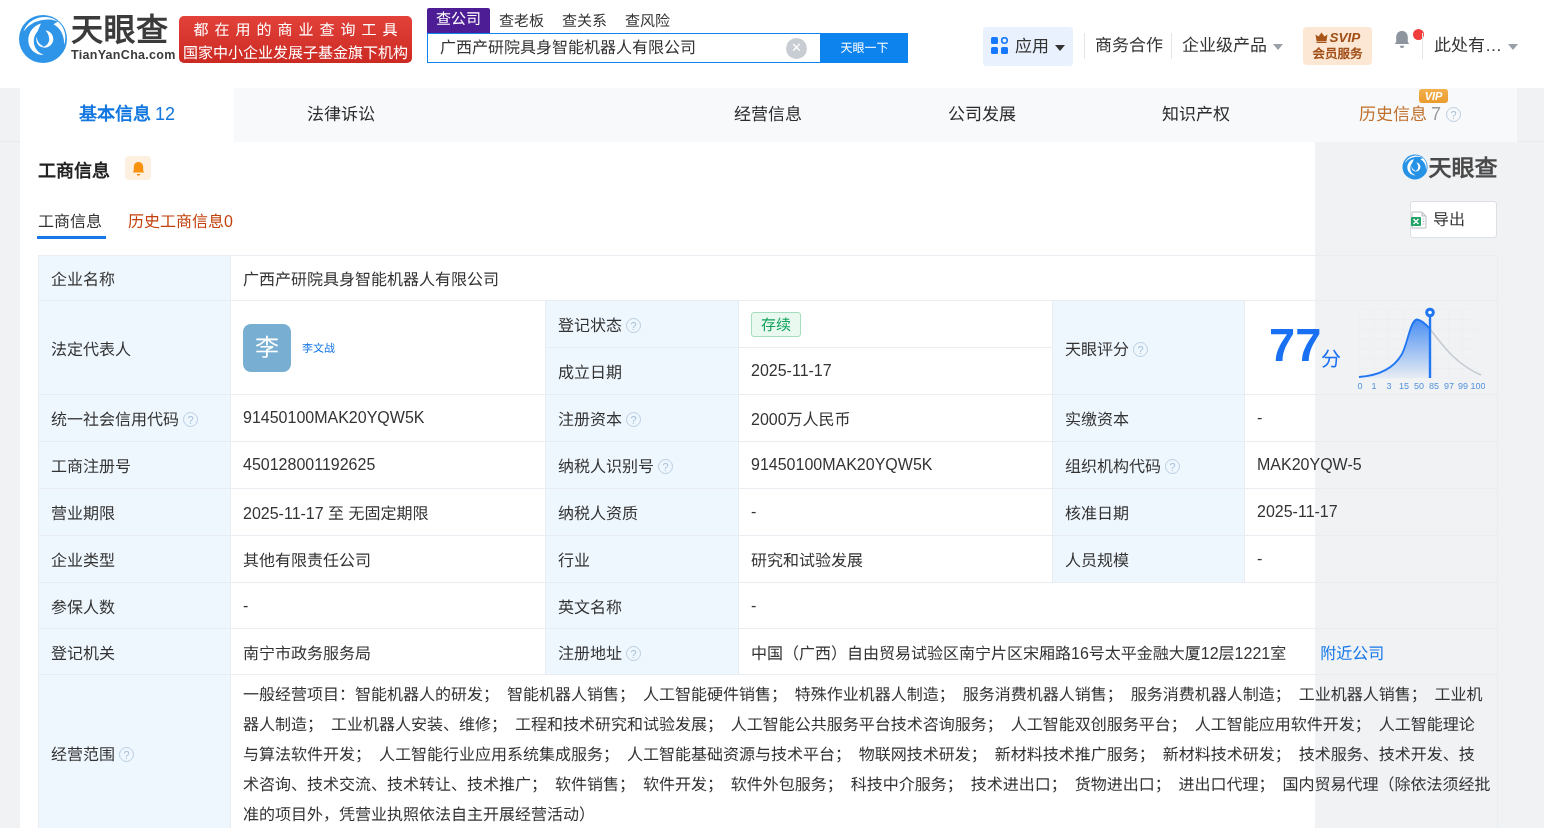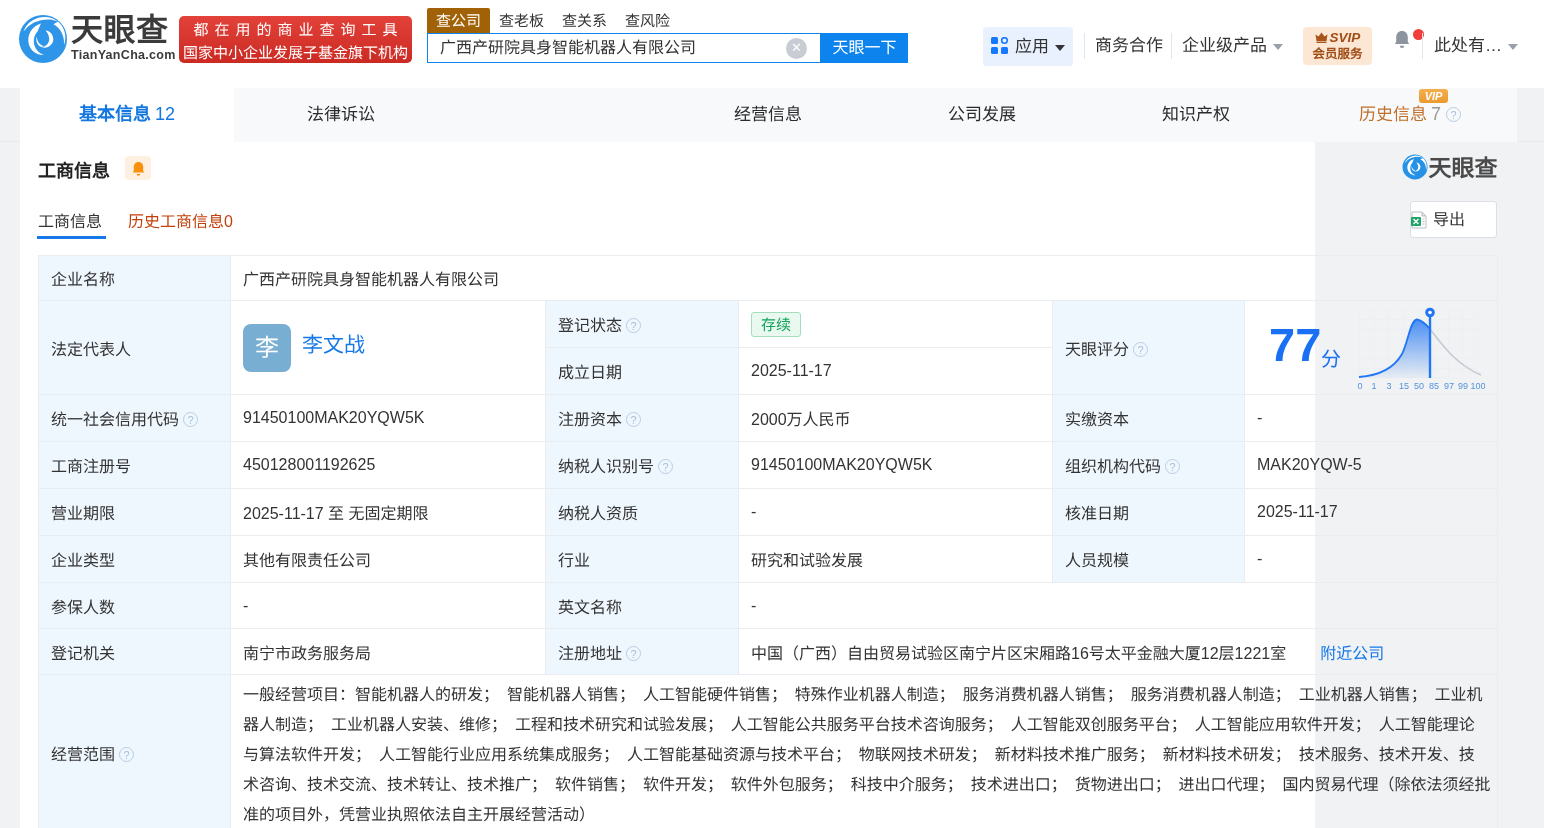--- a/index.html
+++ b/index.html
@@ -10,25 +10,25 @@
 #header { position:absolute; left:0; top:0; width:1544px; height:89px; background:#fff; }
 #logoCircle { position:absolute; left:19px; top:15px; width:48px; height:48px; }
 #logoTxt { position:absolute; left:71px; top:13px; }
 #logoTxt .t1 { font-size:32px; font-weight:bold; color:#3b3b3b; letter-spacing:0.5px; line-height:34px;}
 #logoTxt .t2 { font-size:12.5px; font-weight:bold; color:#3b3b3b; letter-spacing:.3px; margin-top:1px;}
 #redbox { position:absolute; left:179px; top:16px; width:233px; height:47px; background:linear-gradient(180deg,#e2423a,#cb2a23); border-radius:5px; color:#fff; text-align:center; font-size:15px; line-height:23px; padding-top:2px; }
 #redbox .l1 { letter-spacing:6px; text-indent:6px; }
 
 #stabs { position:absolute; left:427px; top:8px; height:25px; }
 #stabs .stab { float:left; width:63px; text-align:center; font-size:15px; color:#333; line-height:25px; }
-#stabs .stab.on { background:#a16207; color:#fff; border-radius:2px 2px 0 0; }
+#stabs .stab.on { background:#4c1d95; color:#fff; border-radius:2px 2px 0 0;font-family:Liberation Mono, monospace; }
 #stabline { position:absolute; left:427px; top:33px; width:255px; height:2px; background:#0d83ee; }
 #sinput { position:absolute; left:427px; top:33px; width:394px; height:30px; border:1px solid #0d83ee; background:#fff; line-height:28px; padding-left:12px; font-size:16px; color:#333; }
 #sclear { position:absolute; left:786px; top:38px; width:21px; height:21px; border-radius:50%; background:#c8cdd3; color:#fff; text-align:center; line-height:20px; font-size:13px; }
-#sbtn { position:absolute; left:821px; top:33px; width:87px; height:30px; background:#0d83ee; color:#fff; text-align:center; line-height:30px; font-size:16px; }
+#sbtn { position:absolute; left:821px; top:33px; width:87px; height:30px; background:#0d83ee; color:#fff; text-align:center; line-height:30px; font-size:12px; }
 
 #appchip { position:absolute; left:983px; top:27px; width:90px; height:39px; background:#e8f1fd; border-radius:4px; line-height:39px; text-align:center; font-size:17px; color:#333; }
 .hdiv { position:absolute; top:33px; width:1px; height:26px; background:#e3e5e8; }
 .hlink { position:absolute; top:34px; font-size:17px; color:#333; line-height:24px; }
 .caret { display:inline-block; width:0; height:0; border-left:5px solid transparent; border-right:5px solid transparent; border-top:6px solid #9aa0a8; vertical-align:middle; margin-left:6px; }
 #svip { position:absolute; left:1303px; top:27px; width:69px; height:38px; background:#fbe7d4; border-radius:4px; text-align:center; color:#a14d17; font-size:12.5px; font-weight:bold; line-height:16px; padding-top:3px;}
 #bell { position:absolute; left:1394px; top:29px; }
 #belldot { position:absolute; left:1413px; top:29px; width:11px; height:11px; border-radius:50%; background:#f23d3d; }
 
 #tabbar { position:absolute; left:0; top:88px; width:1544px; height:54px; background:#f0f2f4; border-bottom:1px solid #e9eaec; }
@@ -162,21 +162,21 @@
           <col style="width:192px">
           <col style="width:253px">
         </colgroup>
     <tbody>
           <tr style="height:45px">
             <td class="lbl">企业名称</td>
             <td colspan="5">广西产研院具身智能机器人有限公司</td>
           </tr>
     <tr style="height:47px">
       <td class="lbl" rowspan="2">法定代表人</td>
-      <td rowspan="2"><span id="avatar">李</span><span class="blue" style="margin-left:11px;font-size:21px">李文战</span></td>
+      <td rowspan="2"><span id="avatar">李</span><span class="blue" style="margin-left:11px;font-size:11px">李文战</span></td>
       <td class="lbl">登记状态<span class="q">?</span></td>
       <td><span class="tag">存续</span></td>
       <td class="lbl" rowspan="2">天眼评分<span class="q">?</span></td>
       <td rowspan="2" style="padding:0">
               <div id="scoreWrap">
         <span id="score77">77</span>
                 <span id="scoreFen">分</span>
         <svg id="curve" width="130" height="90" viewBox="0 0 130 90">
           <defs>
             <linearGradient id="gfill" x1="0" y1="0" x2="0" y2="1">

